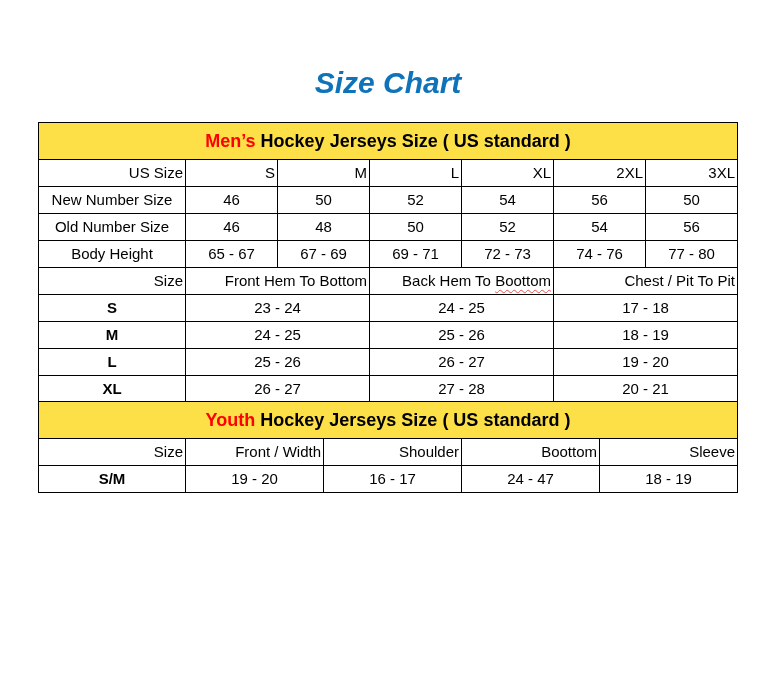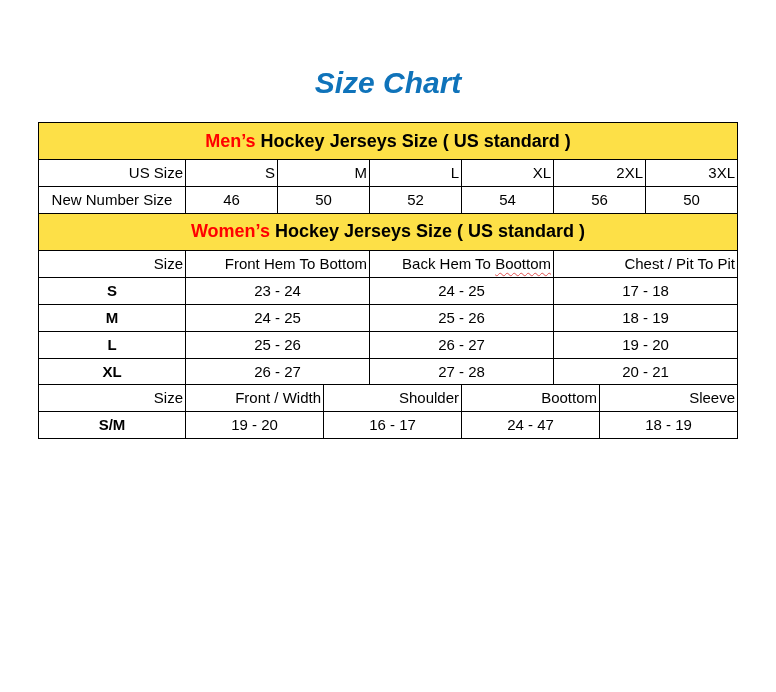--- a/index.html
+++ b/index.html
@@ -75,34 +75,49 @@
       <tbody>
           <tr>
             <td>New Number Size</td>
             <td>46</td>
             <td>50</td>
             <td>52</td>
             <td>54</td>
             <td>56</td>
             <td>50</td>
           </tr>
+          <tr>
+            <td>Old Number Size</td>
+            <td>46</td>
+            <td>48</td>
+            <td>50</td>
+            <td>52</td>
+            <td>54</td>
+            <td>56</td>
+          </tr>
+          <tr>
+            <td>Body Height</td>
+            <td>65 - 67</td>
+            <td>67 - 69</td>
+            <td>69 - 71</td>
+            <td>72 - 73</td>
+            <td>74 - 76</td>
+            <td>77 - 80</td>
+          </tr>
         </tbody>
     </table>
 
     <table class="sec sec-womens">
       <colgroup>
           <col style="width: 147px;">
           <col>
           <col>
           <col>
         </colgroup>
       <thead>
-        <tr class="banner">
-          <td colspan="4"><span class="red-accent">Women’s</span><span> Hockey Jerseys Size ( US standard )</span></td>
-        </tr>
         <tr class="cols">
             <th>Size</th>
             <th>Front Hem To Bottom</th>
             <th>Back Hem To <span class="squiggle">Boottom</span></th>
             <th>Chest / Pit To Pit</th>
           </tr>
       </thead>
       <tbody>
           <tr>
             <td>S</td>
@@ -133,20 +148,23 @@
 
     <table class="sec sec-youth">
       <colgroup>
           <col style="width: 147px;">
           <col>
           <col>
           <col>
           <col>
         </colgroup>
       <thead>
+        <tr class="banner">
+          <td colspan="5"><span class="red-accent">Youth</span><span> Hockey Jerseys Size ( US standard )</span></td>
+        </tr>
         <tr class="cols">
             <th>Size</th>
             <th>Front / Width</th>
             <th>Shoulder</th>
             <th>Boottom</th>
             <th>Sleeve</th>
           </tr>
       </thead>
       <tbody>
           <tr>

